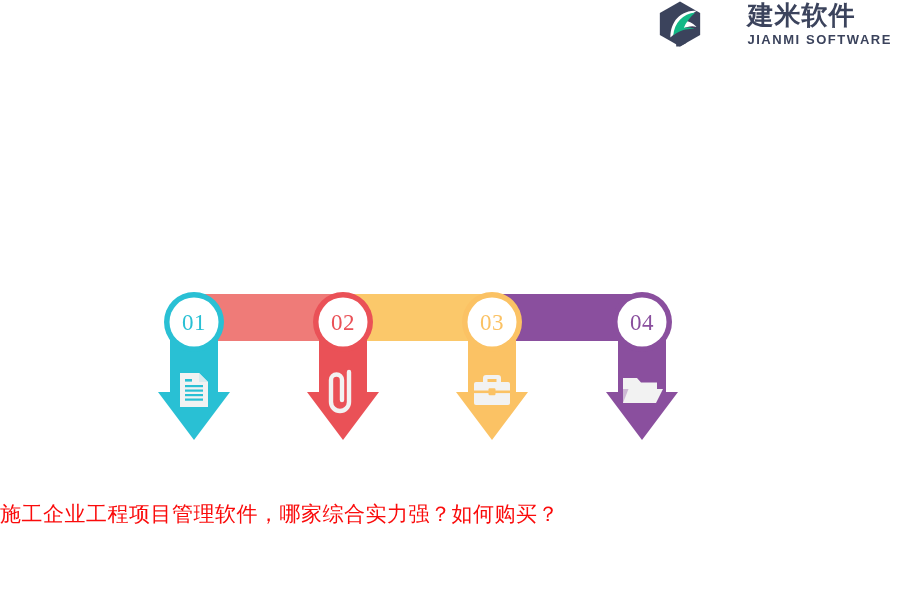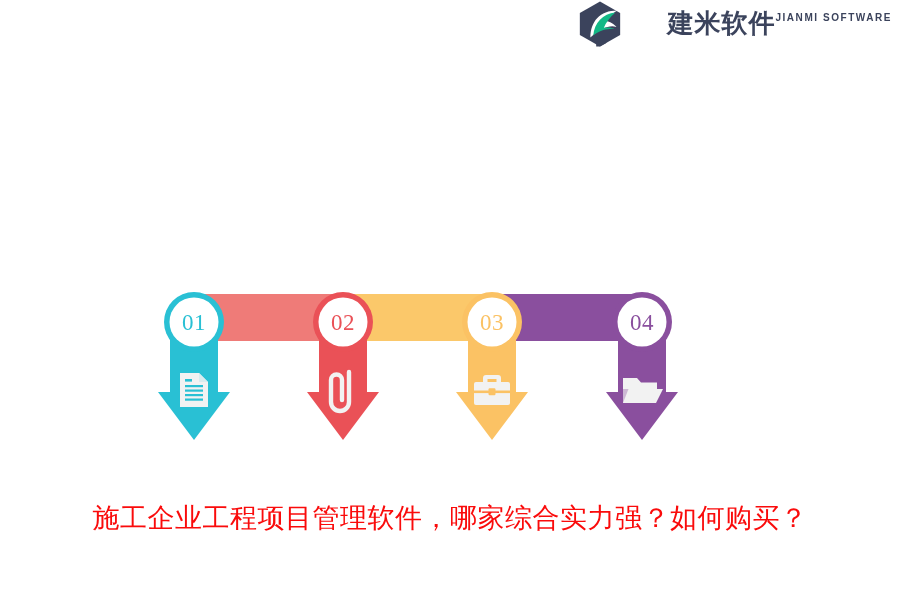--- a/index.html
+++ b/index.html
@@ -25,36 +25,36 @@
     gap: 8px;
   }
   .logo-mark {
     width: 48px;
     height: 48px;
     flex: none;
     display: block;
   }
   .logo-text-block {
     display: flex;
-    flex-direction: row;
+    flex-direction: column;
     justify-content: center;
     line-height: 1;
     margin-left: 35px;
   }
   .logo-cn {
     font-family: "DejaVu Sans", sans-serif;
     font-size: 26px;
     font-weight: bold;
     color: #3b435c;
     letter-spacing: 1px;
     line-height: 1.05;
   }
   .logo-en {
     font-family: "Liberation Sans", sans-serif;
-    font-size: 10px;
+    font-size: 13px;
     font-weight: bold;
     color: #3b435c;
     letter-spacing: 1.55px;
     margin-top: 3px;
   }
 
   
   .infographic {
     position: absolute;
     left: 150px;
@@ -73,23 +73,23 @@
     font-size: 23px;
     letter-spacing: 0.5px;
   }
 
   
   .headline {
     position: absolute;
     left: 0;
     right: 0;
     top: 500px;
-    text-align: center;
+    text-align: left;
     font-family: "DejaVu Serif", "Liberation Serif", serif;
-    font-size: 27px;
+    font-size: 21px;
     color: #fa0b0b;
     letter-spacing: 0.5px;
     white-space: nowrap;
   }
 </style>
 </head>
 <body>
 
 <div class="logo-wrap">
   <svg class="logo-mark" viewBox="0 0 100 100">

